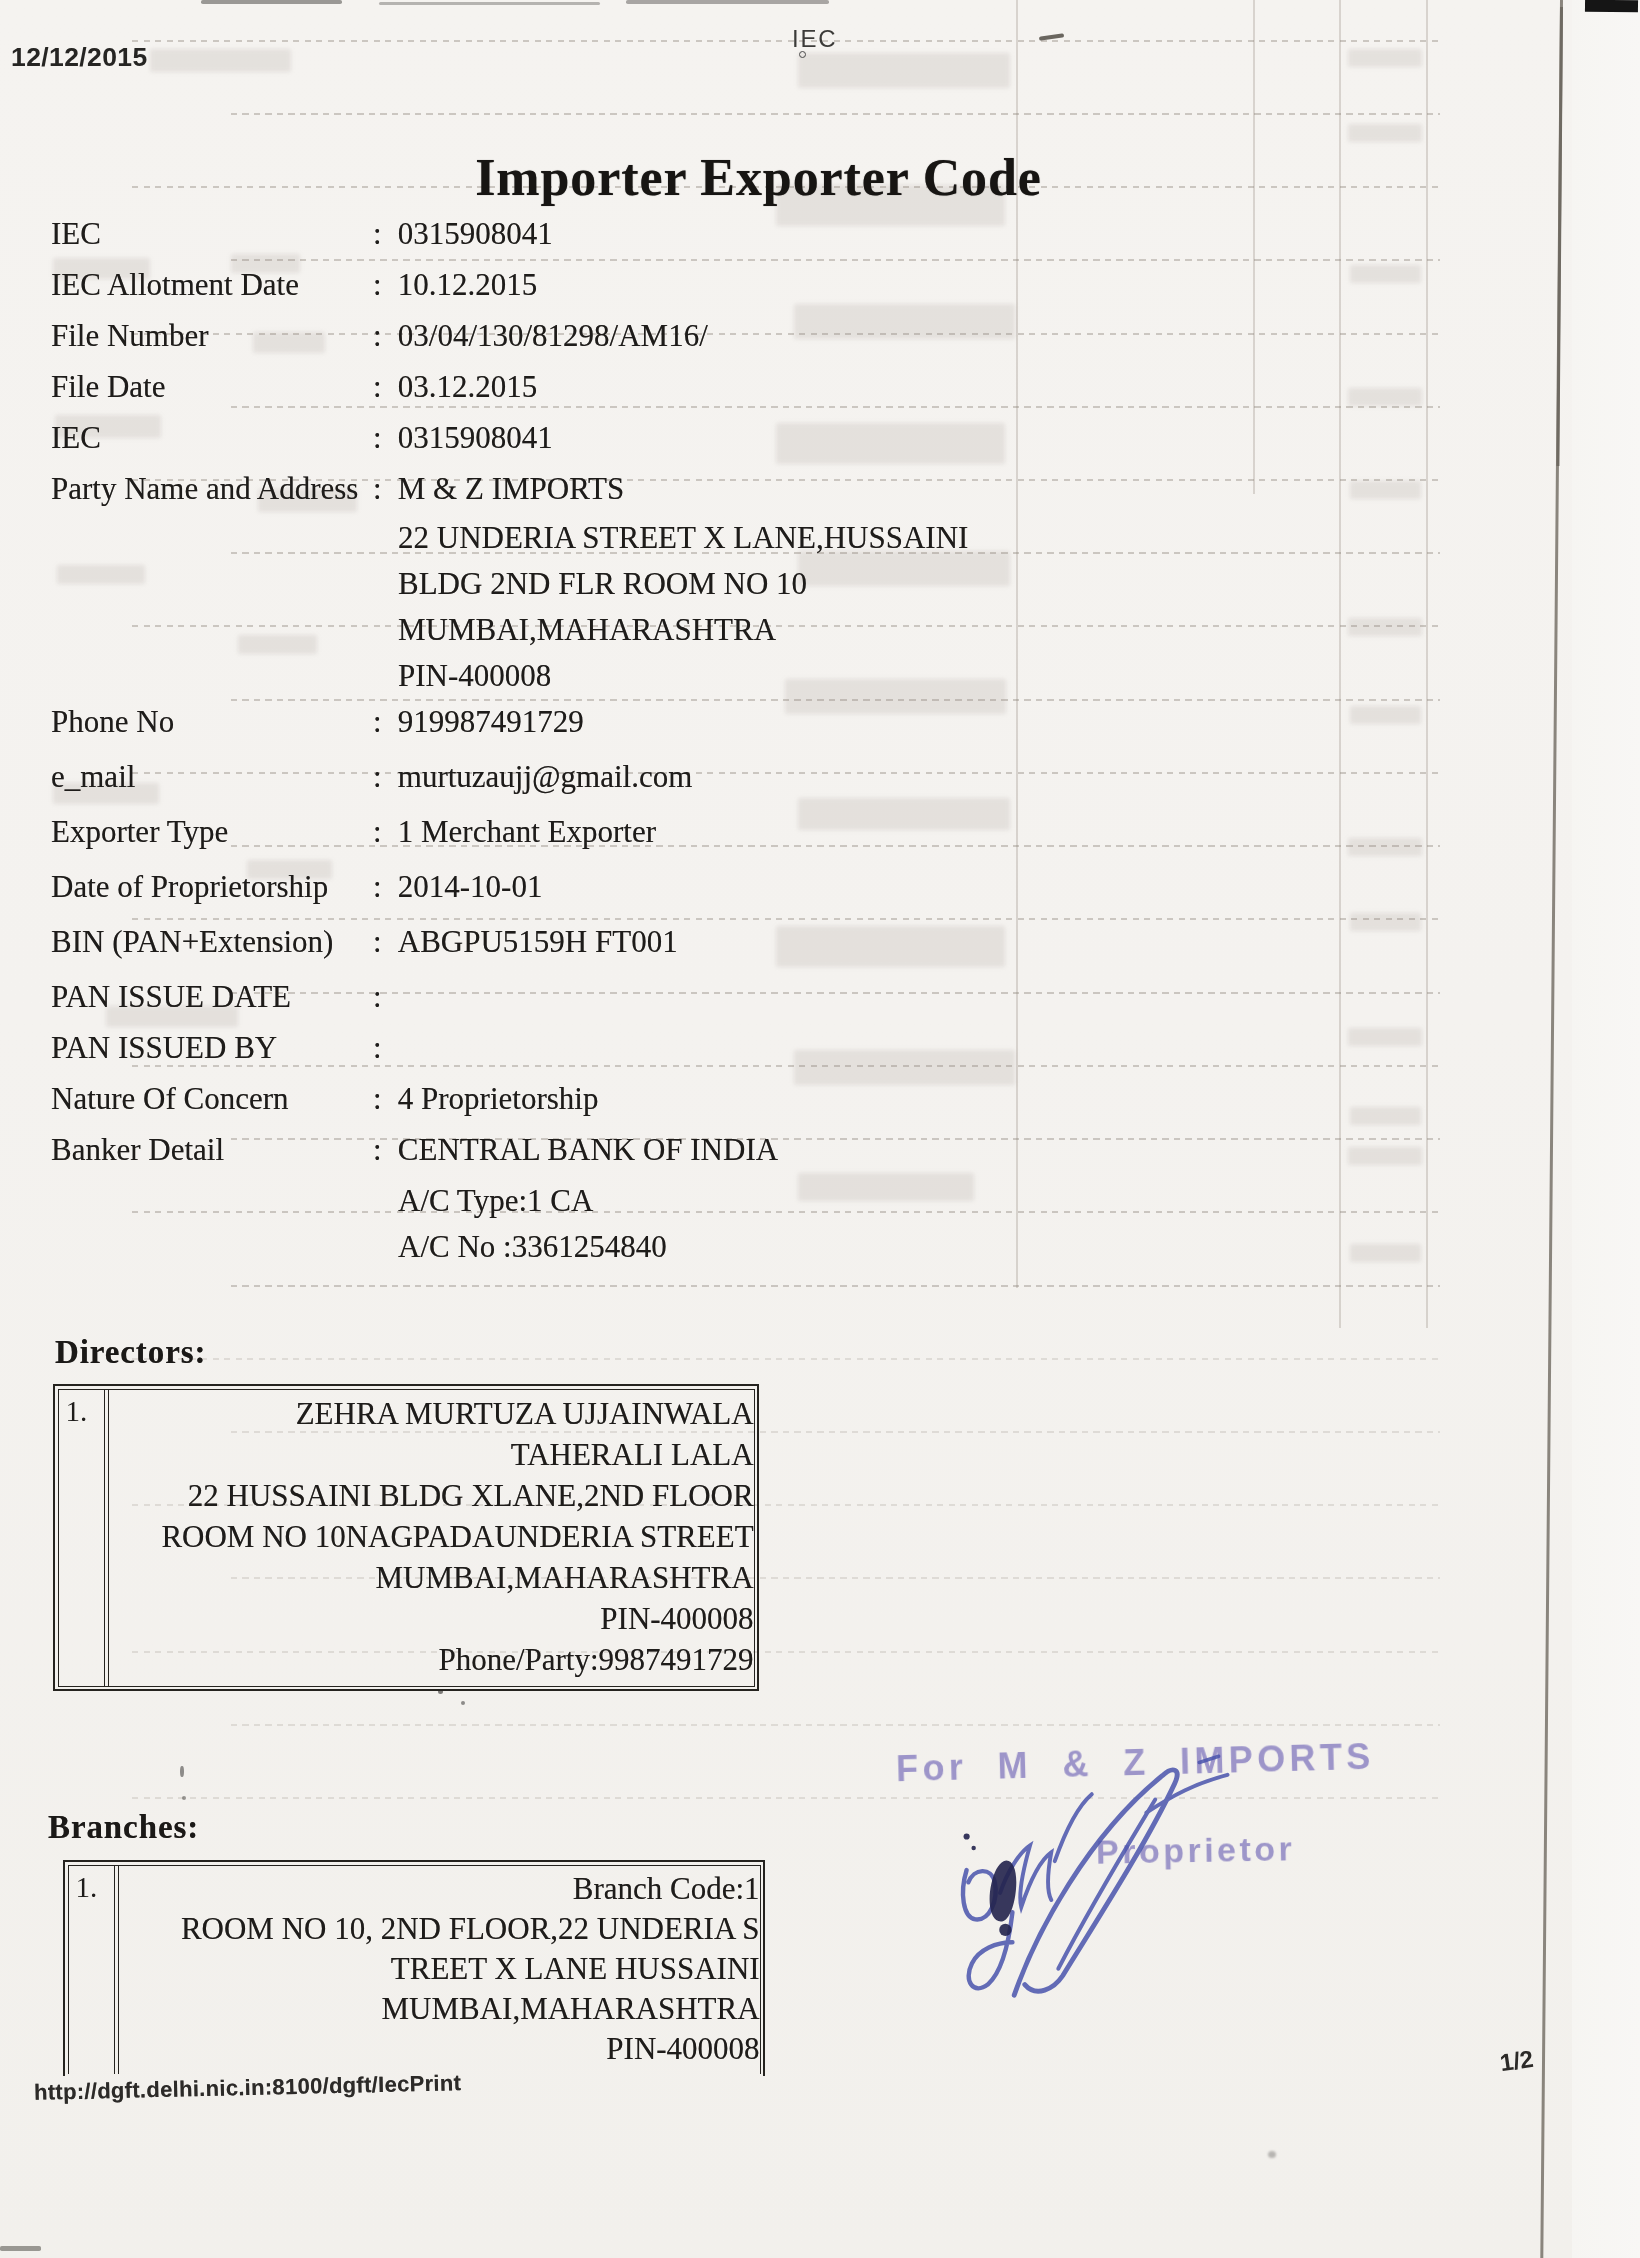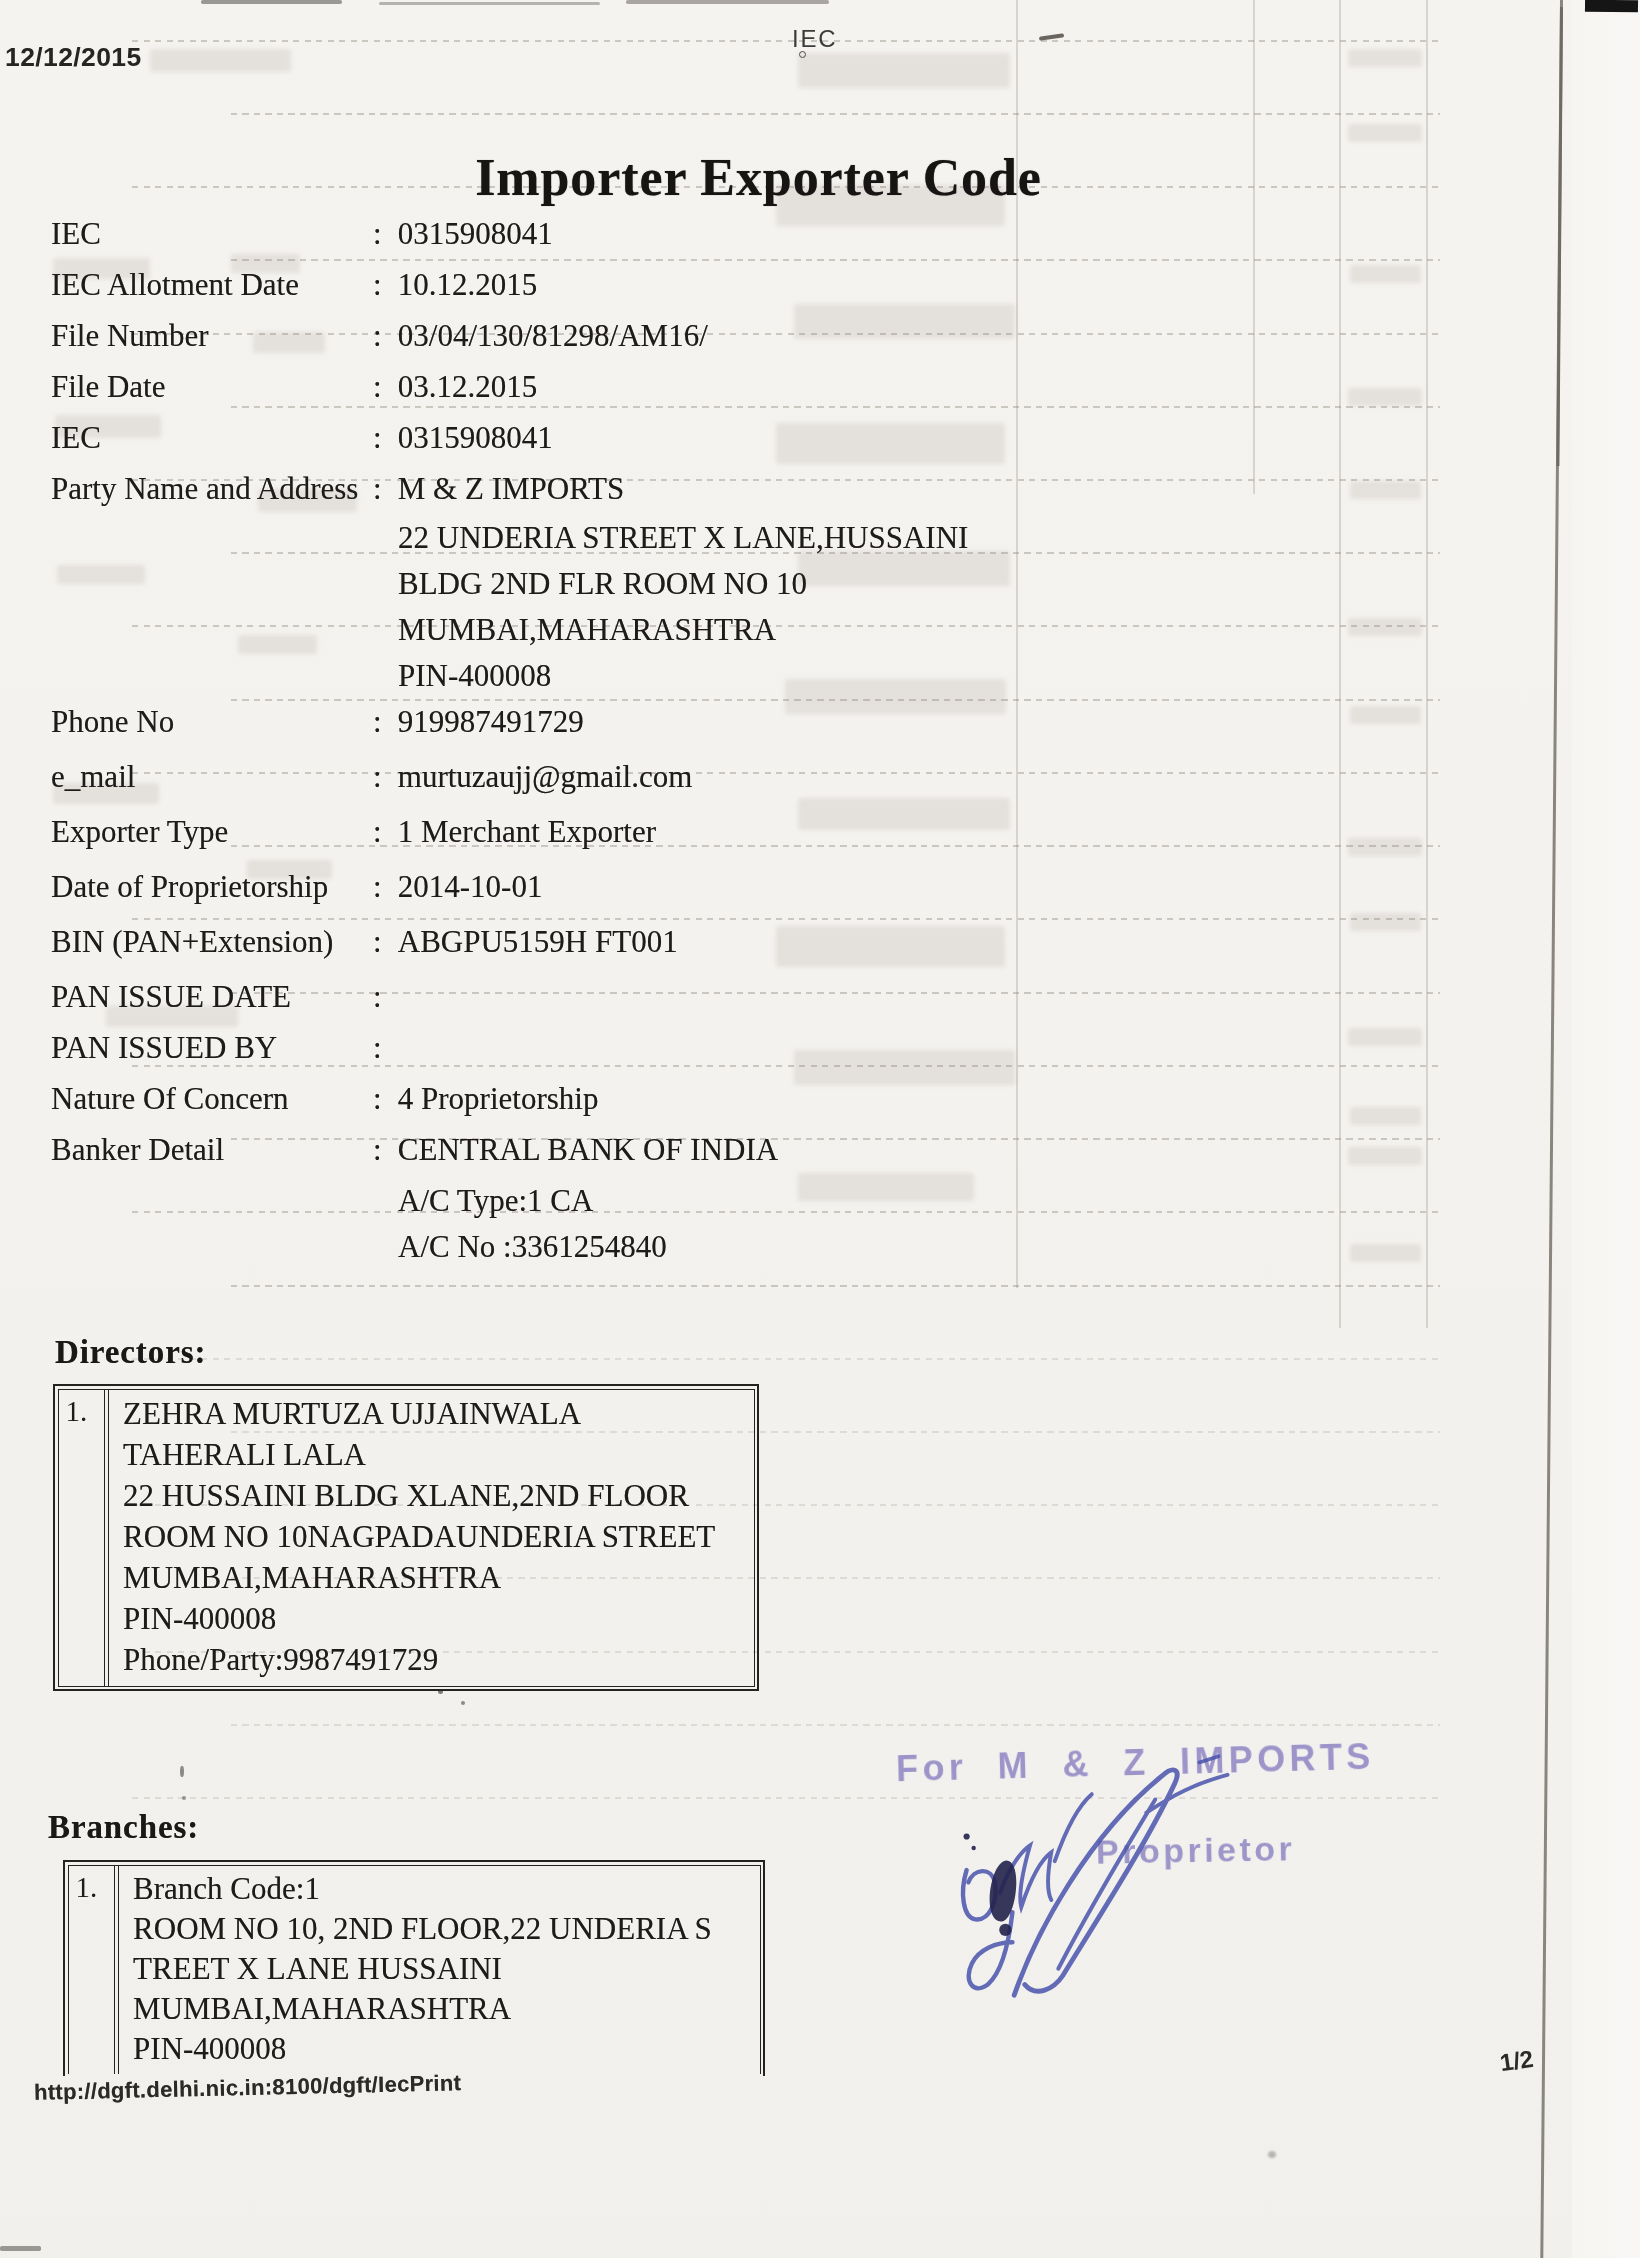--- a/index.html
+++ b/index.html
@@ -20,21 +20,21 @@
   .smudge{position:absolute;background:rgba(45,42,38,.45);border-radius:1.8px;}
   .dot-mark{position:absolute;border-radius:50%;background:#4a4846;}
   .dash-mark{position:absolute;background:#6a665f;transform:rotate(-8deg);border-radius:1.8px;}
   .deg-dot{position:absolute;left:799px;top:51px;width:5.3px;height:5.3px;border:1.8px solid #4a4a4a;border-radius:50%;}
   .bleed-line{position:absolute;height:1.8px;
     background:repeating-linear-gradient(90deg,rgba(122,112,102,.38) 0 6.2px,rgba(122,112,102,0) 6.2px 11.5px);
     filter:blur(0.3px);}
   .bleed-v{position:absolute;width:1.8px;background:rgba(140,130,120,.28);}
   .blob{position:absolute;background:rgba(148,138,128,.17);filter:blur(1.9px);border-radius:2.6px;}
   
-  .scan-date{position:absolute;left:5px;top:42px;font-family:"Liberation Sans",sans-serif;
+  .scan-date{position:absolute;left:11px;top:42px;font-family:"Liberation Sans",sans-serif;
     font-weight:700;font-size:26.5px;color:#262523;letter-spacing:0.4px;}
   .iec-small{position:absolute;left:792px;top:25px;font-family:"Liberation Sans",sans-serif;
     font-size:24px;color:#3c3b39;letter-spacing:1.8px;}
   .doc-title{position:absolute;left:0;top:148px;width:1517px;text-align:center;
     font-size:52px;font-weight:700;letter-spacing:0.9px;color:#171513;
     text-shadow:0 0 0.9px rgba(20,18,16,.55);}
   
   .fields{position:absolute;left:51px;top:216px;width:1235px;}
   .frow{position:relative;font-size:31px;text-shadow:0 0 0.5px rgba(25,22,20,.5);}
   .frow .lbl{display:inline-block;}
@@ -45,21 +45,21 @@
   .h58{height:51px}.h55{height:49px}.h52{height:46px}.h62{height:55px}
   
   .sec-head{position:absolute;font-size:33px;font-weight:700;letter-spacing:0.9px;color:#1b1917;
     text-shadow:0 0 0.6px rgba(20,18,16,.6);}
   .dbox{position:absolute;border:2.6px solid #25231f;padding:2.6px;background:transparent;}
   .dbox .inner{border:1.8px solid #25231f;display:flex;align-items:stretch;height:100%;box-sizing:border-box;}
   .dbox.open-bottom{border-bottom:none;}
   .dbox.open-bottom .inner{border-bottom:none;}
   .numcell{width:46px;flex:0 0 46px;border-right:1.8px solid #25231f;font-size:29px;padding:5.3px 0 0 7px;box-sizing:border-box;}
   .boxtext{border-left:1.8px solid #25231f;margin-left:3.5px;padding:3.5px 0 0 14px;flex:1;}
-  .boxtext div{font-size:31px;white-space:nowrap;text-shadow:0 0 0.5px rgba(25,22,20,.5);}
+  .boxtext div{font-size:31px;white-space:nowrap;text-shadow:0 0 0.5px rgba(25,22,20,.5);text-align:right;}
   .dbox.directors .boxtext div{line-height:41px;}
   .dbox.branches .boxtext div{line-height:40px;}
   
   .stamp-line{position:absolute;left:896px;top:1742px;font-family:"Liberation Sans",sans-serif;
     font-weight:700;font-size:36px;color:#948cc6;letter-spacing:4.4px;word-spacing:16px;
     transform:rotate(-1.5deg);filter:blur(0.5px);opacity:.9;}
   .stamp-role{position:absolute;left:1096px;top:1831px;font-family:"Liberation Sans",sans-serif;
     font-weight:700;font-size:34px;color:#8f87c3;letter-spacing:3.5px;
     transform:rotate(-1deg);filter:blur(0.6px);opacity:.85;}
   .sig{position:absolute;left:882px;top:1720px;}

